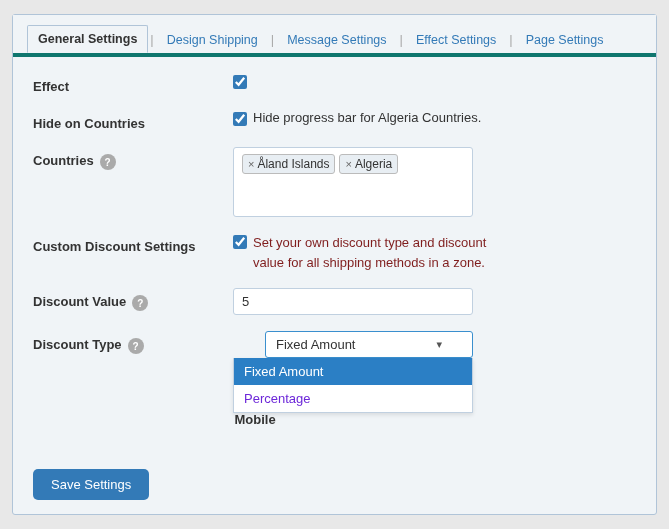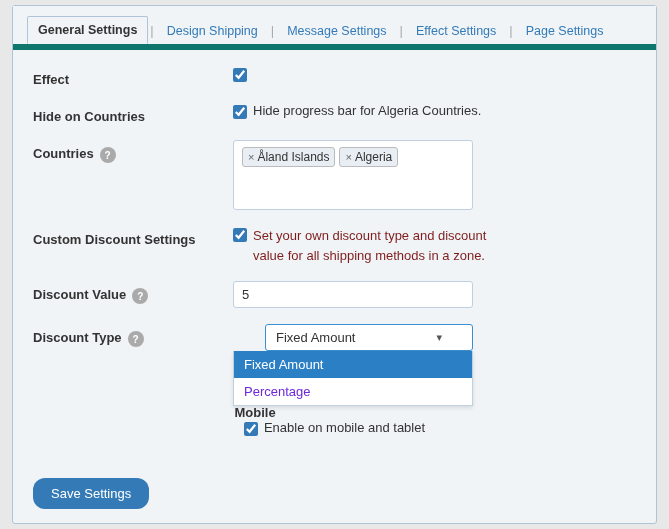--- a/index.html
+++ b/index.html
@@ -20,21 +20,21 @@
       border-radius: 3px;
       width: 645px;
       padding: 0;
     }
     .tabs {
       display: flex;
       align-items: center;
       padding: 10px 14px 0 14px;
       gap: 0;
       background: #f0f4f7;
-      border-bottom: 6px solid #0f766e;
+      border-bottom: 4px solid #0f766e;
     }
     .tab {
       padding: 6px 10px;
       font-size: 12.5px;
       color: #337ab7;
       cursor: pointer;
       border: 1px solid transparent;
       border-bottom: none;
       white-space: nowrap;
     }
@@ -190,21 +190,21 @@
     .custom-desc {
       font-size: 13px;
       color: #7f1d1d;
       line-height: 1.5;
       max-width: 260px;
     }
     .save-btn {
       background: #337ab7;
       color: #fff;
       border: none;
-      border-radius: 12px;
+      border-radius: 5px;
       padding: 8px 18px;
       font-size: 13px;
       cursor: pointer;
       margin-top: 6px;
     }
     .bottom-row {
       display: flex;
       align-items: center;
       padding: 8px 20px 14px 20px;
     }
@@ -314,26 +314,20 @@
             <div class="dropdown-item">Percentage</div>
           </div>
         </div>
       </div>
     </div>
 
     <div class="row mobile-row" style="margin-top:48px;">
       <div class="label-col">
         <span>Mobile</span>
       </div>
-      <div class="control-col">
-        <label class="checkbox-label">
-          <input type="checkbox" checked="" style="">
-          <span>Enable on mobile and tablet</span>
-        </label>
-      </div>
     </div>
 
   </div>
 
   <div class="bottom-row">
     <button class="save-btn">Save Settings</button>
   </div>
 </div>
 
 </body></html>

